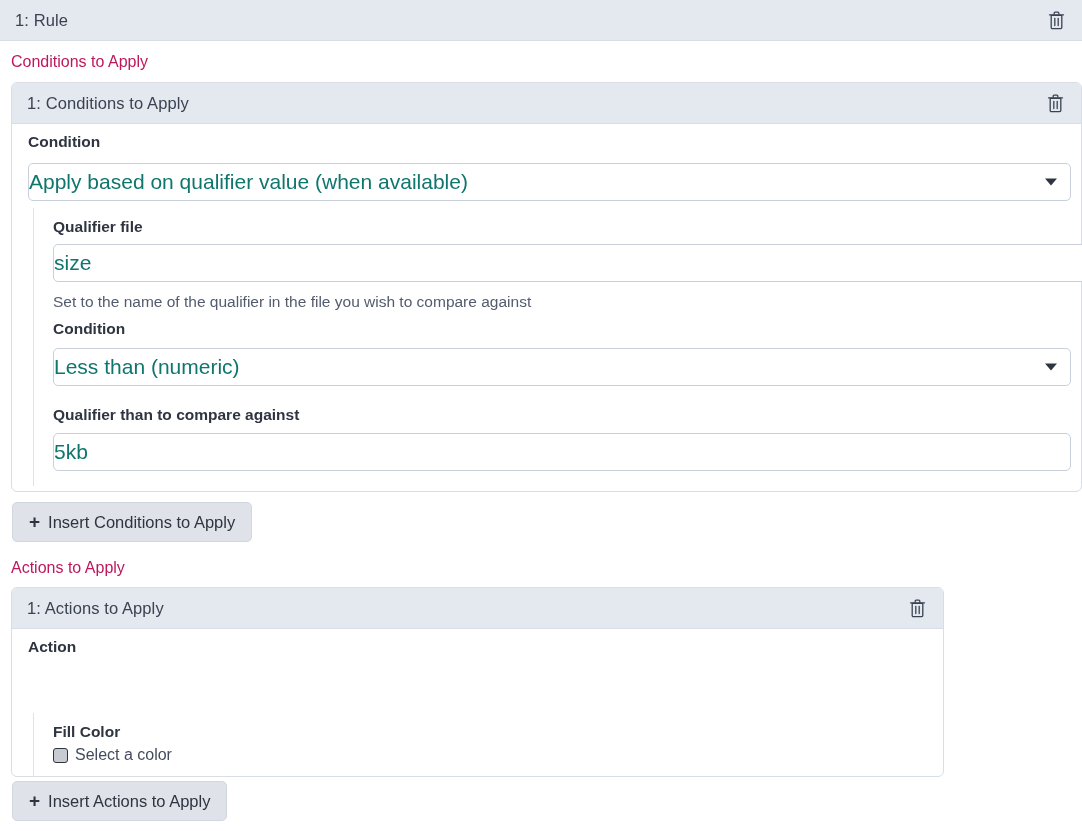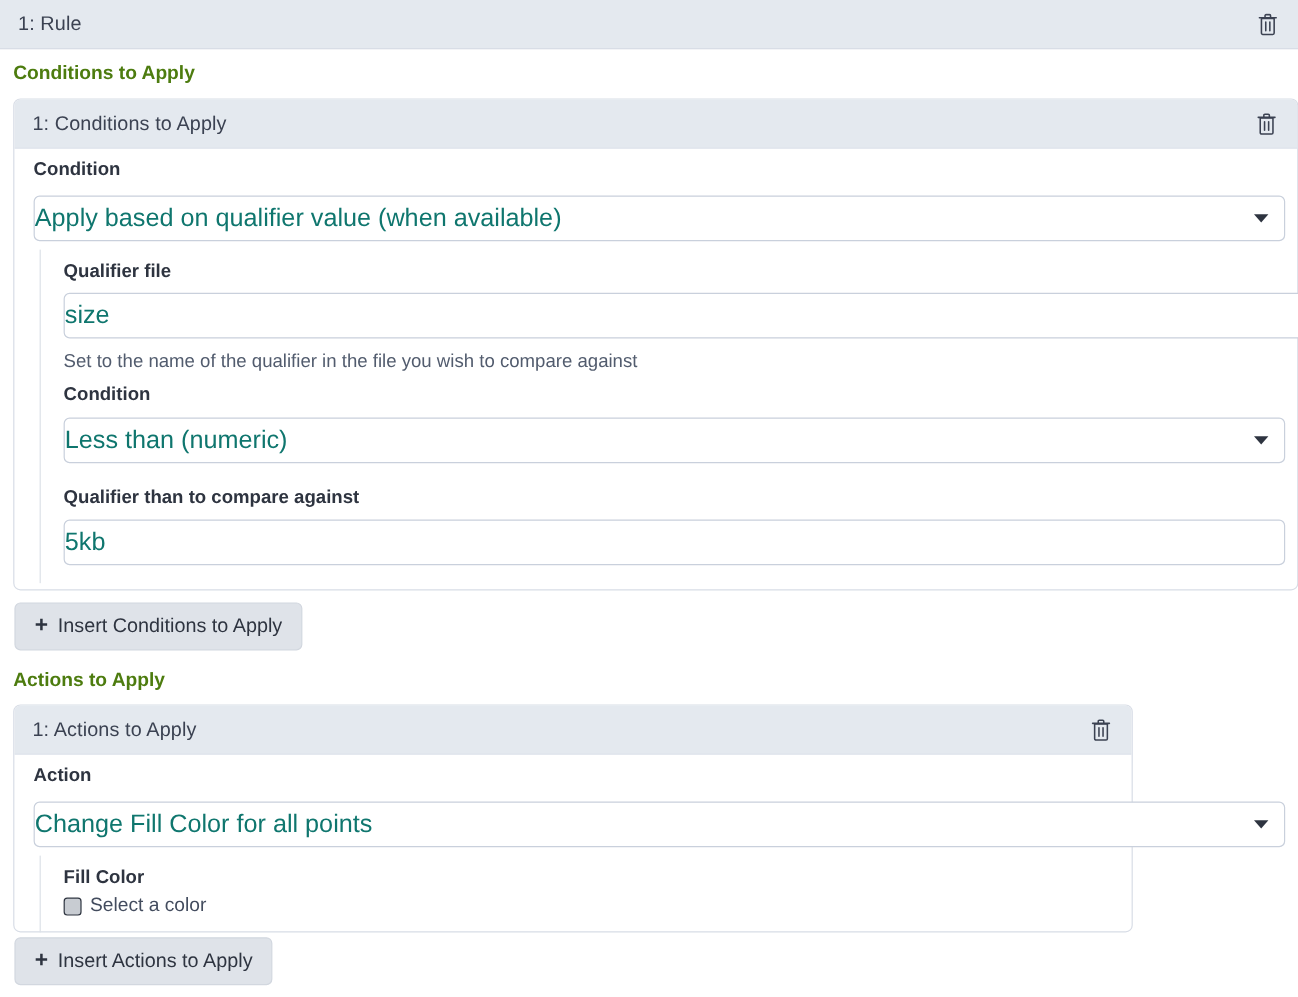--- a/index.html
+++ b/index.html
@@ -58,22 +58,22 @@
     cursor: pointer;
     background: none;
     border: none;
     padding: 0;
   }
   .trash-btn svg { display: block; }
 
   
   .section-title {
     font-size: 16px;
-    font-weight: bold;
-    color: #4d7c0f;
+    font-weight: normal;
+    color: #be185d;
     margin: 0;
     padding: 0;
     line-height: 1;
   }
 
   
   .field-label {
     font-size: 15.5px;
     font-weight: bold;
     color: #2e3440;
@@ -259,24 +259,20 @@
           <path d="M6.2 3.6V2.1C6.2 1.6 6.6 1.2 7.1 1.2H9.9C10.4 1.2 10.8 1.6 10.8 2.1V3.6" stroke="#3b4252" stroke-width="1.3" stroke-linejoin="round"></path>
           <path d="M3.2 4.4H13.8V16.6C13.8 17.2 13.3 17.7 12.7 17.7H4.3C3.7 17.7 3.2 17.2 3.2 16.6V4.4Z" stroke="#3b4252" stroke-width="1.3" stroke-linejoin="round"></path>
           <path d="M6.8 7.4V14.6" stroke="#3b4252" stroke-width="1.3" stroke-linecap="round"></path>
           <path d="M10.2 7.4V14.6" stroke="#3b4252" stroke-width="1.3" stroke-linecap="round"></path>
         </svg>
       </span>
     </div>
 
     <div class="field-label abs" style="left:16px; top:51px;">Action</div>
 
-    <div class="control select abs" style="left:16px; top:80px; width:1043px;">
-      <span class="value">Change Fill Color for all points</span>
-      <span class="caret"></span>
-    </div>
 
     <div class="subgroup abs" style="left:21px; top:125px; width:1038px; height:64px;">
       <div class="field-label abs" style="left:19px; top:11px;">Fill Color</div>
 
       <div class="color-row abs" style="left:19px; top:34px;">
         <span class="swatch" style="background: rgb(200, 204, 210);"></span>
         <span class="color-label">Select a color</span>
       </div>
     </div>
   </div>

